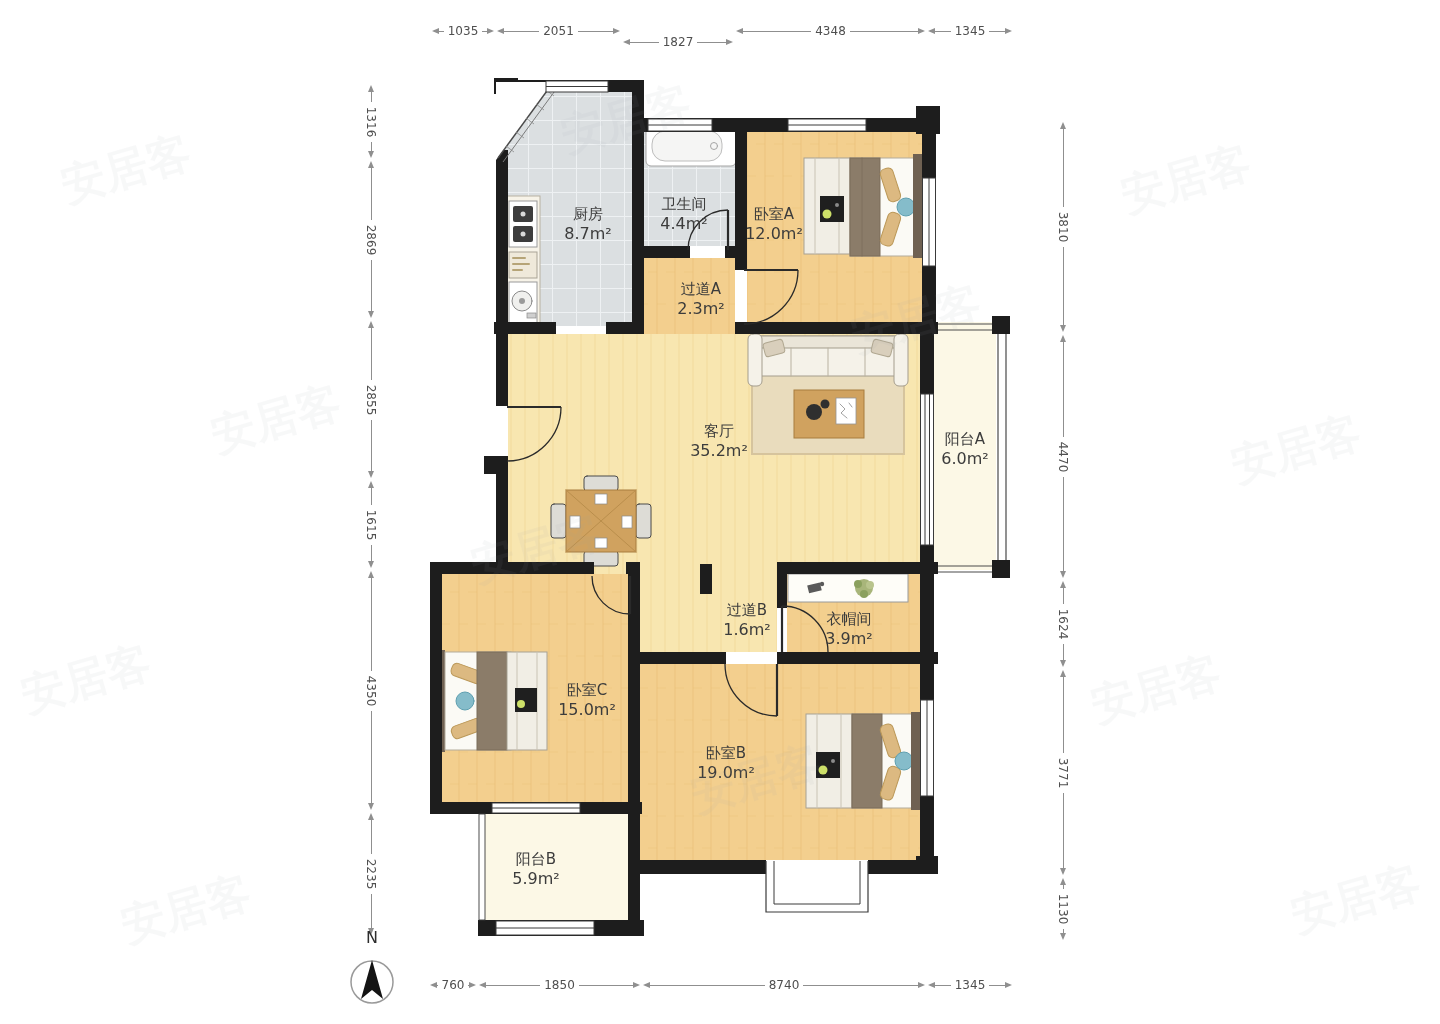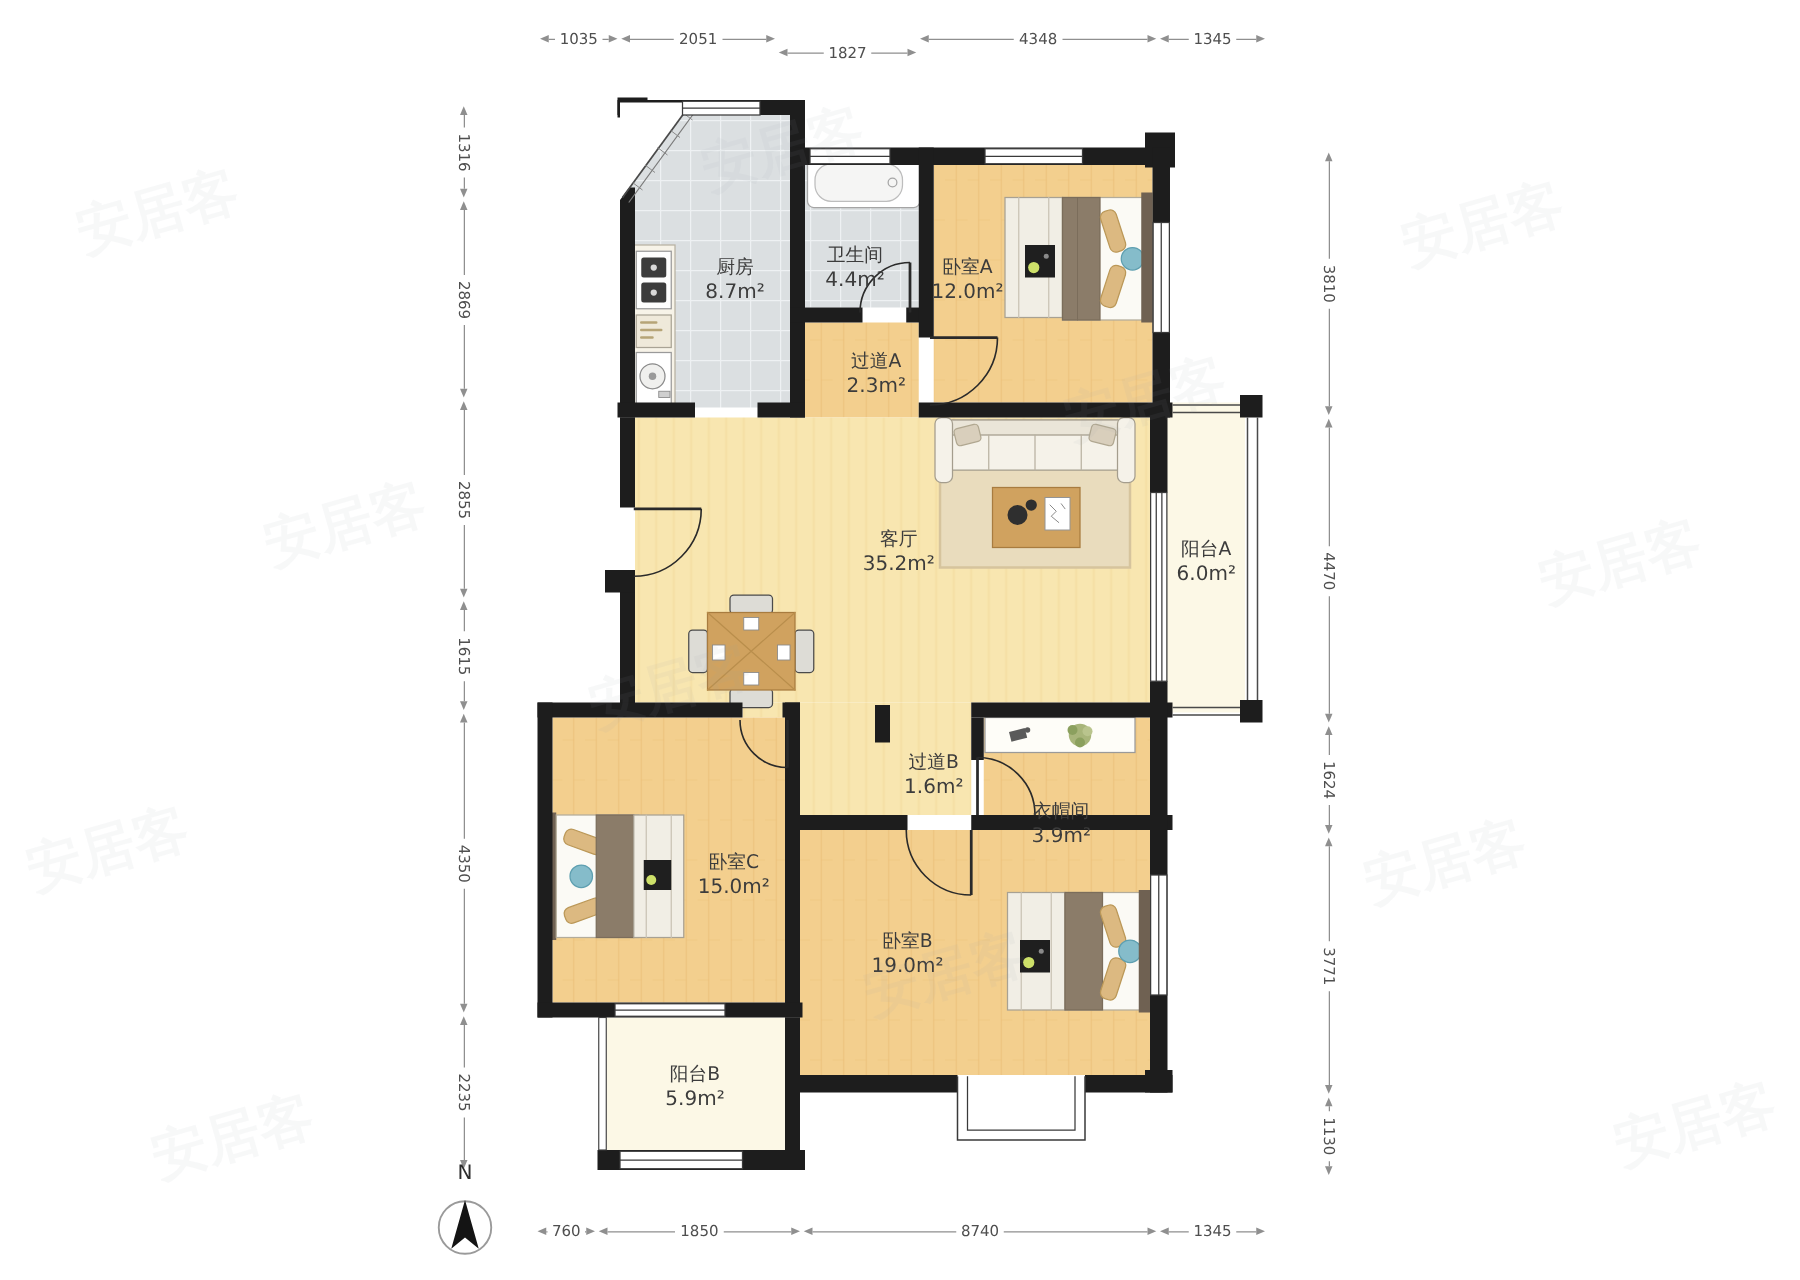--- a/index.html
+++ b/index.html
@@ -301,33 +301,33 @@
   <div class="room-area">35.2m²</div>
 </div>
 <div class="room-label" style="left:965px;top:449px">
   <div class="room-name">阳台A</div>
   <div class="room-area">6.0m²</div>
 </div>
 <div class="room-label" style="left:747px;top:620px">
   <div class="room-name">过道B</div>
   <div class="room-area">1.6m²</div>
 </div>
-<div class="room-label" style="left:849px;top:659px">
+<div class="room-label" style="left:849px;top:629px">
   <div class="room-name">衣帽间</div>
   <div class="room-area">3.9m²</div>
 </div>
 <div class="room-label" style="left:587px;top:700px">
   <div class="room-name">卧室C</div>
   <div class="room-area">15.0m²</div>
 </div>
 <div class="room-label" style="left:726px;top:763px">
   <div class="room-name">卧室B</div>
   <div class="room-area">19.0m²</div>
 </div>
-<div class="room-label" style="left:556px;top:869px">
+<div class="room-label" style="left:536px;top:869px">
   <div class="room-name">阳台B</div>
   <div class="room-area">5.9m²</div>
 </div>
 
 <div class="hdim" style="left:432px;top:23px;width:62px">
     <span class="ah al"></span>
     <span class="ln"></span>
     <span class="lbl">1035</span>
     <span class="ln"></span>
     <span class="ah ar"></span>

